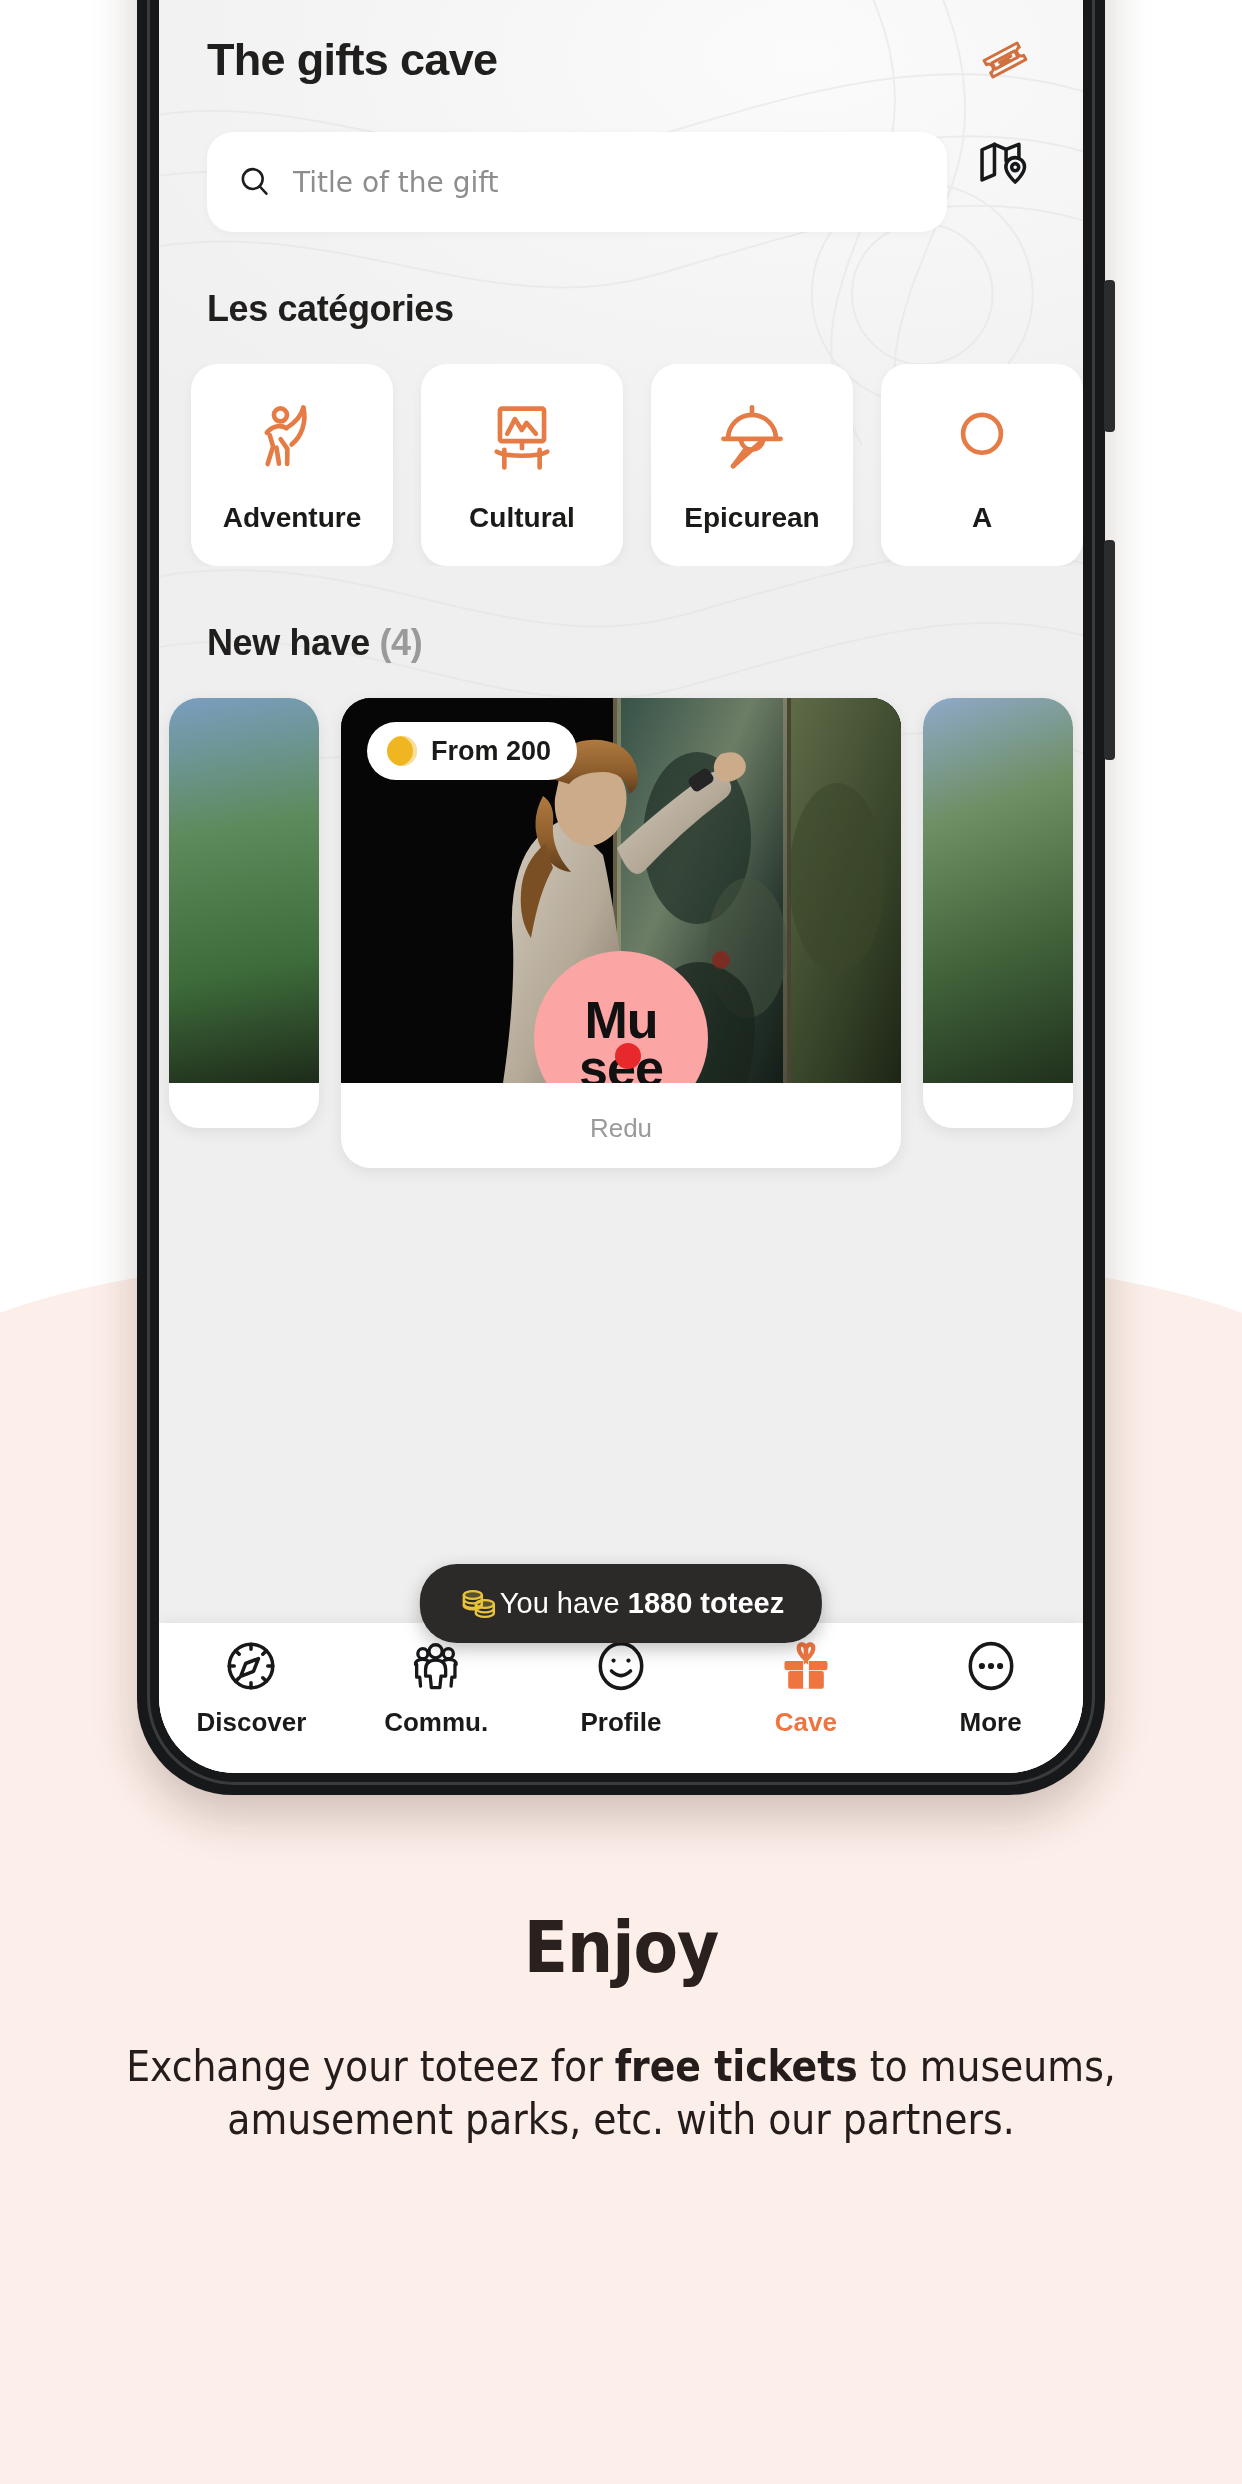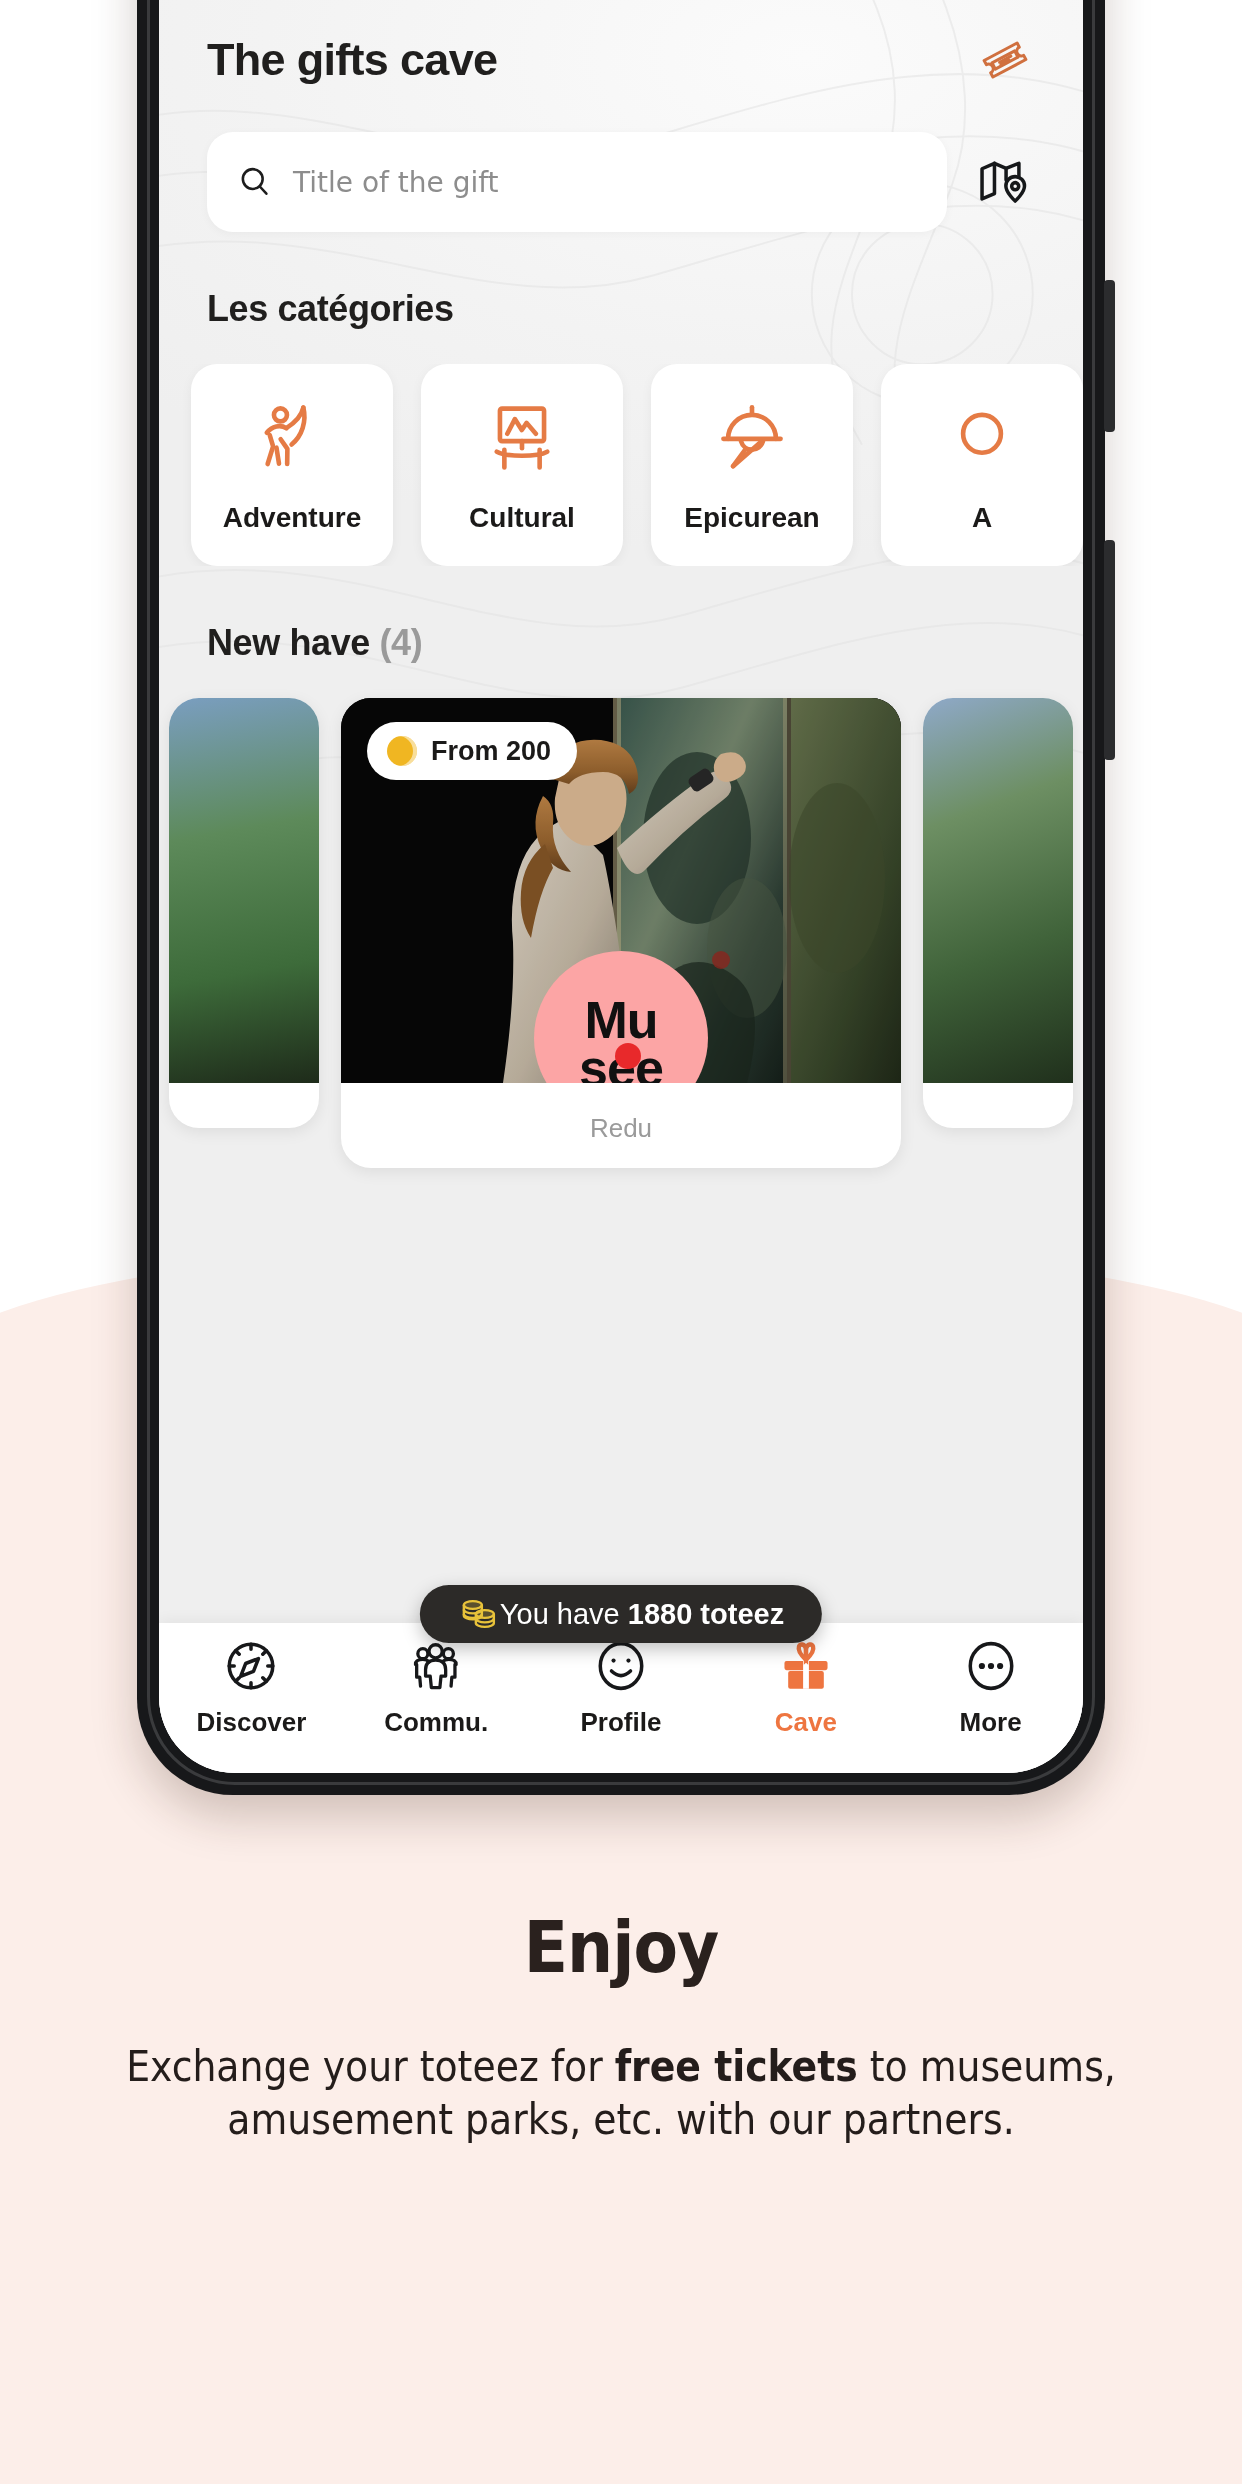--- a/index.html
+++ b/index.html
@@ -109,21 +109,20 @@
     letter-spacing: -0.7px;
   }
   .ticket-btn {
     width: 60px; height: 60px;
     display: flex; align-items: center; justify-content: center;
   }
 
   
   .search-row {
     display: flex;
-    align-items: center;
     gap: 26px;
     padding: 0 48px;
     margin-bottom: 56px;
   }
   .search-box {
     flex: 1 1 auto;
     height: 100px;
     background: #ffffff;
     border-radius: 26px;
     display: flex;
@@ -286,21 +285,21 @@
     font-size: 26px;
     color: #9a9a9a;
   }
 
   
   .toast {
     position: absolute;
     left: 50%;
     transform: translateX(-50%);
     bottom: 130px;
-    height: 58px;
+    height: 79px;
     background: #2c2a28;
     border-radius: 37px;
     display: flex;
     align-items: center;
     padding: 0 38px;
     z-index: 9;
     box-shadow: 0 6px 18px rgba(0,0,0,.25);
   }
   .toast-txt {
     font-size: 29px;

